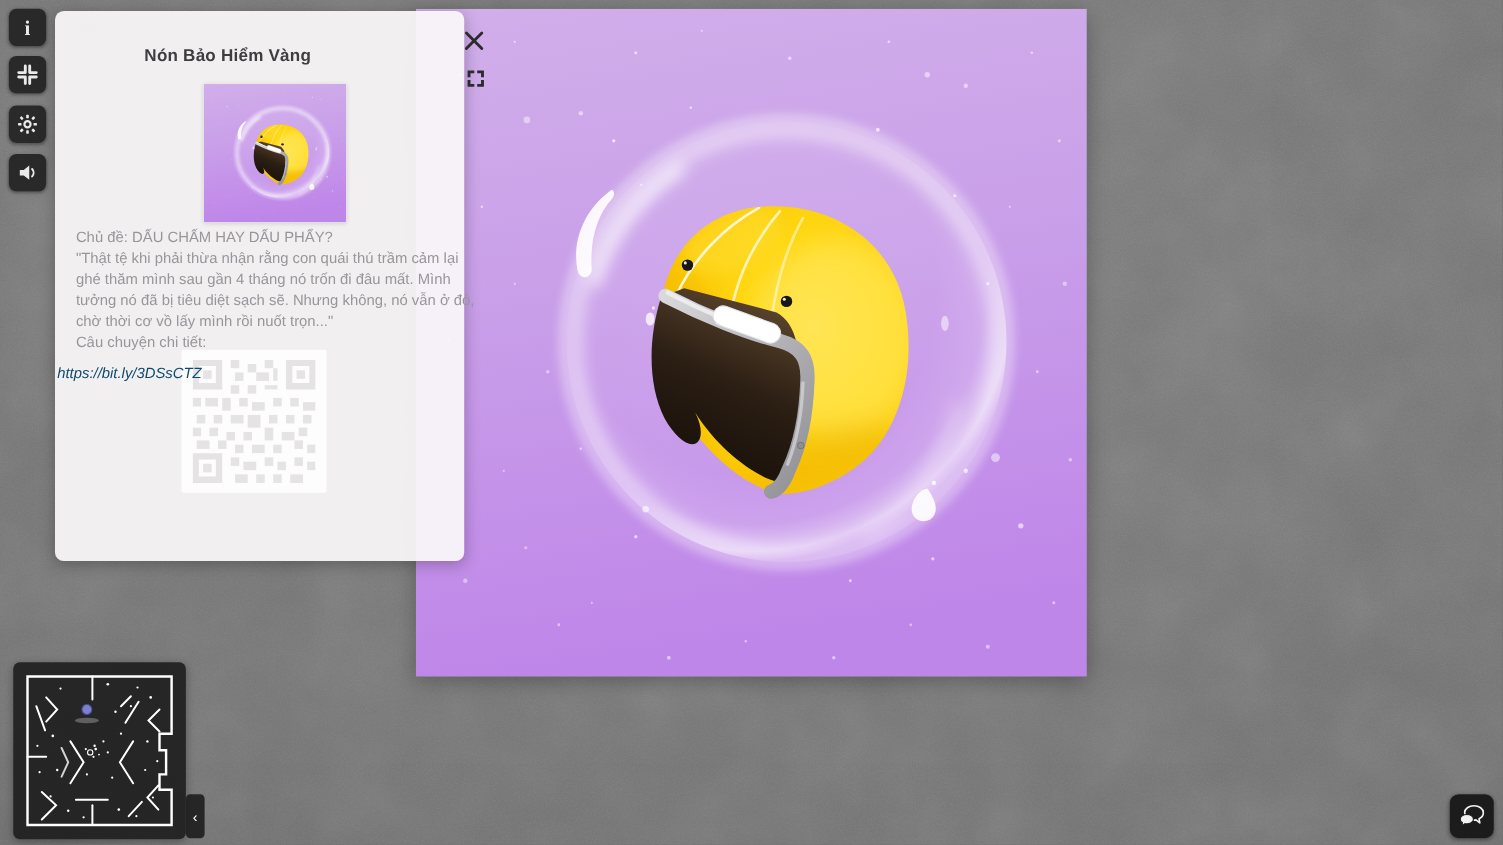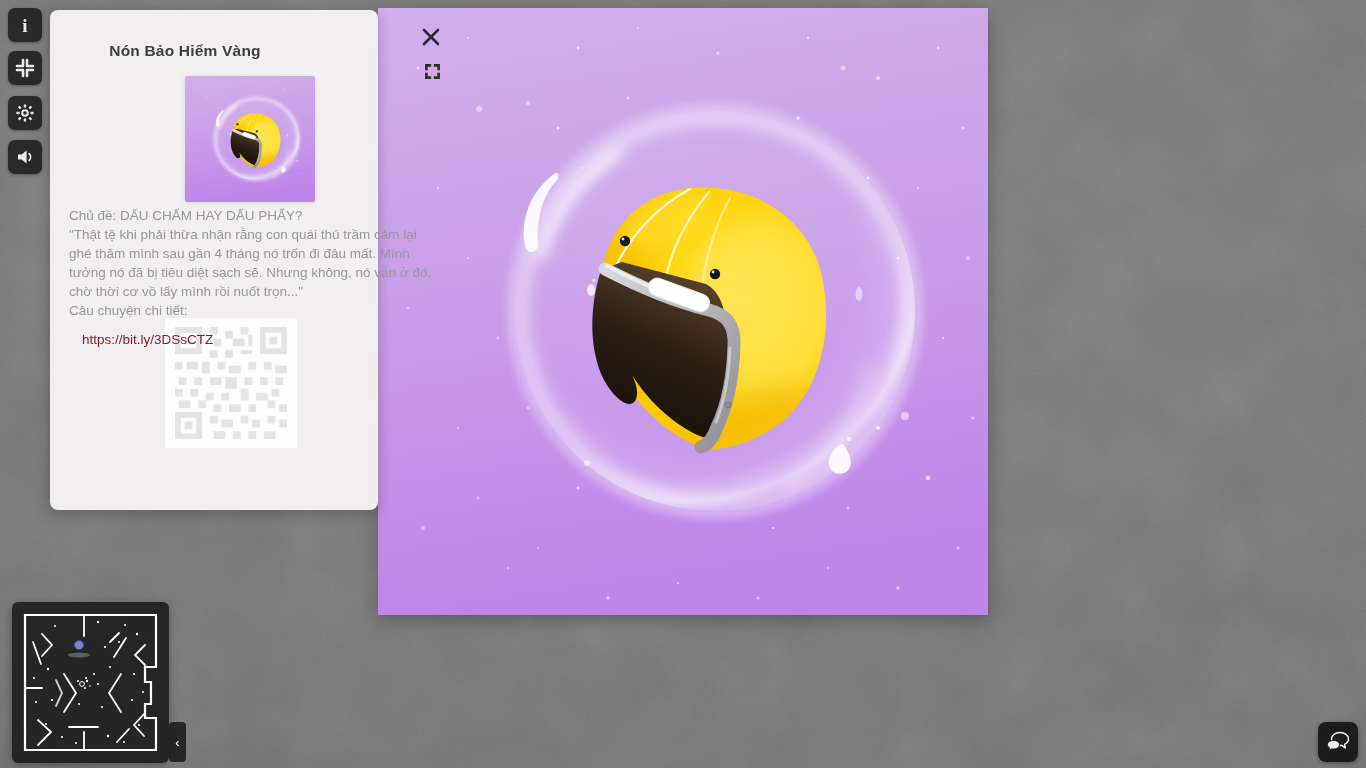--- a/index.html
+++ b/index.html
@@ -18,31 +18,31 @@
     box-shadow:0 1px 3px rgba(0,0,0,0.35); cursor:pointer; }
   .tool-btn:nth-child(1){ top:0; } .tool-btn:nth-child(2){ top:43px; }
   .tool-btn:nth-child(3){ top:88px; } .tool-btn:nth-child(4){ top:132px; }
 
   
   .art-viewer { position:absolute; left:378px; top:8px; width:610px; height:607px;
     box-shadow:0 4px 18px rgba(0,0,0,0.28); }
   .art-viewer svg { display:block; width:610px; height:607px; }
 
   
-  .info-panel { position:absolute; left:50px; top:10px; width:328px; height:500px;
+  .info-panel { position:absolute; left:50px; top:10px; width:372px; height:500px;
     background:rgba(250,248,249,0.93); border-radius:8px; box-shadow:0 3px 14px rgba(0,0,0,0.25); }
   .panel-title { position:absolute; left:0; right:58px; top:32px; text-align:center;
     font-size:15.5px; font-weight:700; color:#3e3e40; letter-spacing:0.2px; }
   .thumb { position:absolute; left:135px; top:66px; width:130px; height:126px; border-radius:2px;
     overflow:hidden; box-shadow:0 1px 4px rgba(0,0,0,0.12); }
   .thumb svg { display:block; width:130px; height:126px; }
   .panel-text { position:absolute; left:19px; top:196px; width:372px; z-index:2;
     font-size:13.5px; line-height:19px; color:#97969a; white-space:pre-line; }
-  .panel-link { position:absolute; left:32px; top:320px; z-index:2;
-    font-size:13.5px; line-height:19px; color:#7f1d1d; }
+  .panel-link { position:absolute; left:2px; top:320px; z-index:2;
+    font-size:13.5px; line-height:19px; color:#0c4a6e;font-style:italic; }
   .qr-box { position:absolute; left:115px; top:308px; width:132px; height:130px; z-index:1;
     background:#fdfdfd; border-radius:2px; display:flex; align-items:center; justify-content:center; }
   .icon-btn { position:absolute; width:26px; height:26px; border:none; background:transparent;
     cursor:pointer; display:flex; align-items:center; justify-content:center; }
   .close-btn { left:368px; top:14px; }
   .expand-btn { left:369px; top:48px; }
 
   
   .minimap { position:absolute; left:12px; top:602px; width:157px; height:161px;
     background:rgba(22,22,22,0.84); border-radius:6px; box-shadow:0 2px 8px rgba(0,0,0,0.3); }

